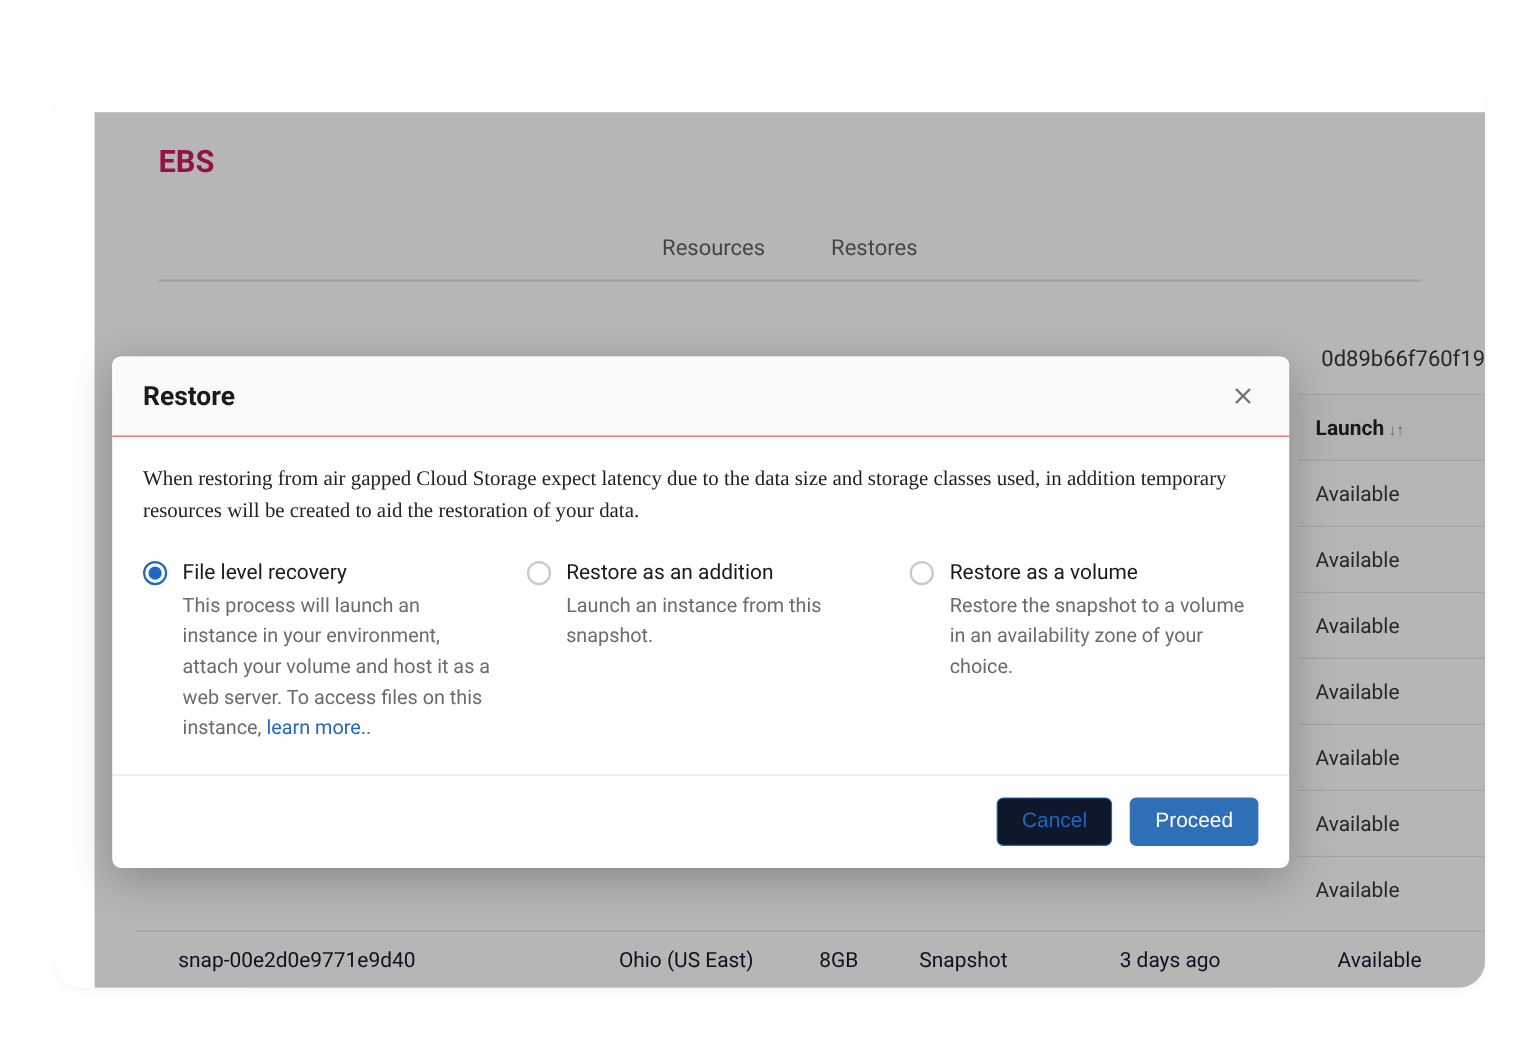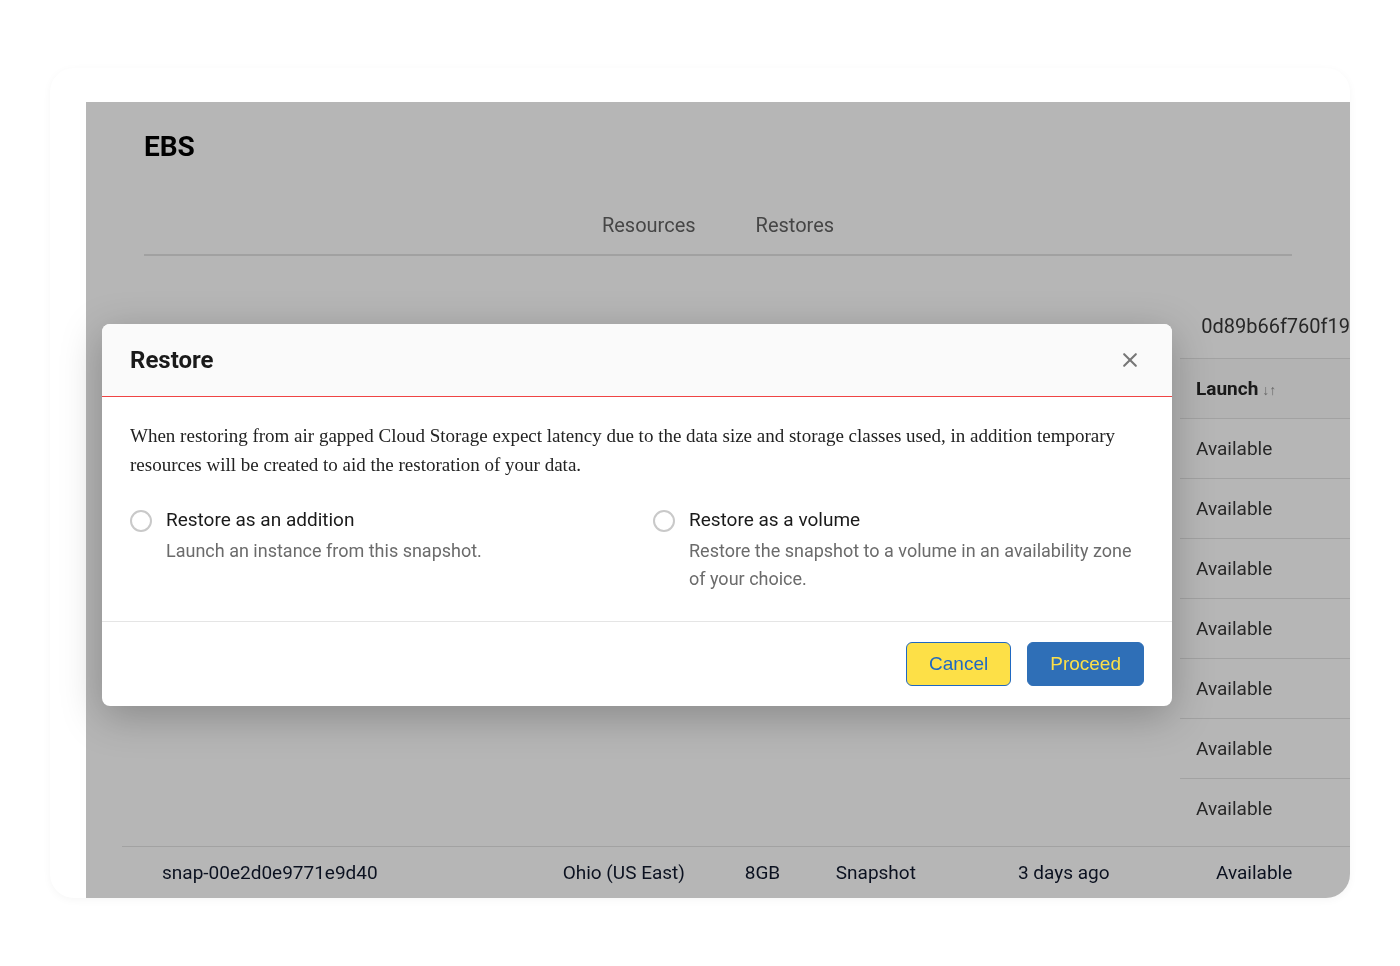--- a/index.html
+++ b/index.html
@@ -1,21 +1,21 @@
 <!DOCTYPE html>
 <html><head>
 <meta charset="utf-8">
 <style>
   * { box-sizing: border-box; margin: 0; padding: 0; }
   html, body { width: 1400px; height: 966px; overflow: hidden; font-family: -apple-system, BlinkMacSystemFont, "Segoe UI", Roboto, "Helvetica Neue", Arial, sans-serif; background: #fff; }
   .viewport { position: relative; width: 1400px; height: 966px; background: #fff; display: flex; align-items: center; justify-content: center; }
   .app-window { position: relative; width: 1300px; height: 830px; background: #fff; border-radius: 24px; overflow: hidden; box-shadow: 0 2px 8px rgba(0,0,0,0.04); }
   .app-bg { position: absolute; inset: 34px 0 0 36px; background: #eaeaea; }
   .bg-header { padding: 28px 58px 0; }
-  .bg-title { font-size: 28px; font-weight: 700; color: #000000; }
+  .bg-title { font-size: 28px; font-weight: 700; color: #be185d; }
   .bg-tabs { display: flex; justify-content: center; gap: 44px; margin-top: 50px; border-bottom: 2px solid #cfcfcf; }
   .bg-tab { font-size: 20px; color: #5a5a5a; padding: 0 8px 14px; border-bottom: 3px solid transparent; cursor: pointer; }
   .bg-tab.active { font-weight: 700; color: #222; border-bottom-color: #555; }
   .bg-partial { position: absolute; right: 0; top: 212px; font-size: 20px; color: #333; }
   .bg-table { position: absolute; top: 256px; right: 0; width: 170px; }
   .bg-th { font-weight: 700; font-size: 19px; color: #222; padding: 18px 16px; background: #e6e6e6; border-top: 1px solid #d0d0d0; }
   .bg-row { font-size: 19px; color: #333; padding: 18px 16px; border-top: 1px solid #d0d0d0; }
   .bg-footrow { position: absolute; bottom: 0; left: 36px; right: 0; display: flex; align-items: center; padding: 14px 0; font-size: 19px; color: #0f172a; border-top: 1px solid #d0d0d0; }
   .bg-footrow .cell { flex: 1; text-align: left; white-space: nowrap; overflow: hidden; }
   .dim { position: absolute; inset: 34px 0 0 36px; background: rgba(0,0,0,0.22); }
@@ -29,22 +29,22 @@
   .options { display: flex; gap: 32px; }
   .option { flex: 1; display: flex; gap: 14px; }
   .radio { flex: 0 0 22px; width: 22px; height: 22px; border: 2px solid #c9c9c9; border-radius: 50%; margin-top: 2px; position: relative; cursor: pointer; background: #fff; }
   .radio.selected { border-color: #1f68c2; }
   .radio.selected::after { content: ""; position: absolute; top: 3px; left: 3px; width: 12px; height: 12px; background: #1f68c2; border-radius: 50%; }
   .opt-label { font-size: 19px; color: #1a1a1a; margin-bottom: 6px; }
   .opt-desc { font-size: 18px; color: #6b6b6b; line-height: 1.55; }
   .opt-desc a { color: #1f68c2; text-decoration: none; cursor: pointer; }
   .modal-footer { display: flex; justify-content: flex-end; gap: 16px; padding: 20px 28px; border-top: 1px solid #e5e5e5; }
   .btn { font-size: 19px; padding: 10px 22px; border-radius: 6px; cursor: pointer; border: 1.5px solid transparent; }
-  .btn-secondary { background: #fde047; border-color: #1f68c2; color: #1f68c2; }
-  .btn-primary { background: #2f6fb7; color: #fde047; border-color: #2f6fb7; }
+  .btn-secondary { background: #0f172a; border-color: #1f68c2; color: #1f68c2; }
+  .btn-primary { background: #2f6fb7; color: #ffffff; border-color: #2f6fb7; }
   .sort-icon { font-size: 14px; color: #888; margin-left: 4px; }
 </style>
 </head>
 <body>
 
 <div class="viewport">
   <div class="app-window">
 
     <div class="app-bg">
       <div class="bg-header">
@@ -89,20 +89,28 @@
                 <line x1="5" y1="5" x2="19" y2="19"></line>
                 <line x1="19" y1="5" x2="5" y2="19"></line>
               </svg>
           </span>
         </button>
       </div>
       <div class="modal-body">
         <p class="modal-desc">When restoring from air gapped Cloud Storage expect latency due to the data size and storage classes used, in addition temporary resources will be created to aid the restoration of your data.</p>
         <div class="options">
 
+          <div class="option">
+            <div class="radio selected"></div>
+            <div>
+              <div class="opt-label">File level recovery</div>
+              <div class="opt-desc"><span>This process will launch an instance in your environment, attach your volume and host it as a web server.
+To access files on this instance, </span><a>learn more..</a></div>
+            </div>
+          </div>
 
           <div class="option">
             <div class="radio"></div>
             <div>
               <div class="opt-label">Restore as an addition</div>
               <div class="opt-desc">Launch an instance from this snapshot.</div>
             </div>
           </div>
 
           <div class="option">

